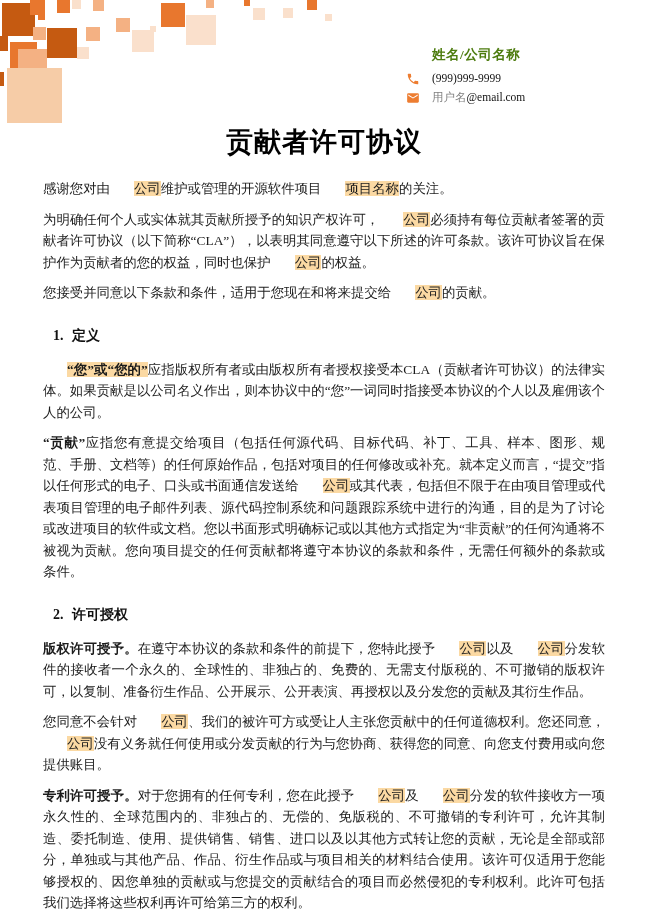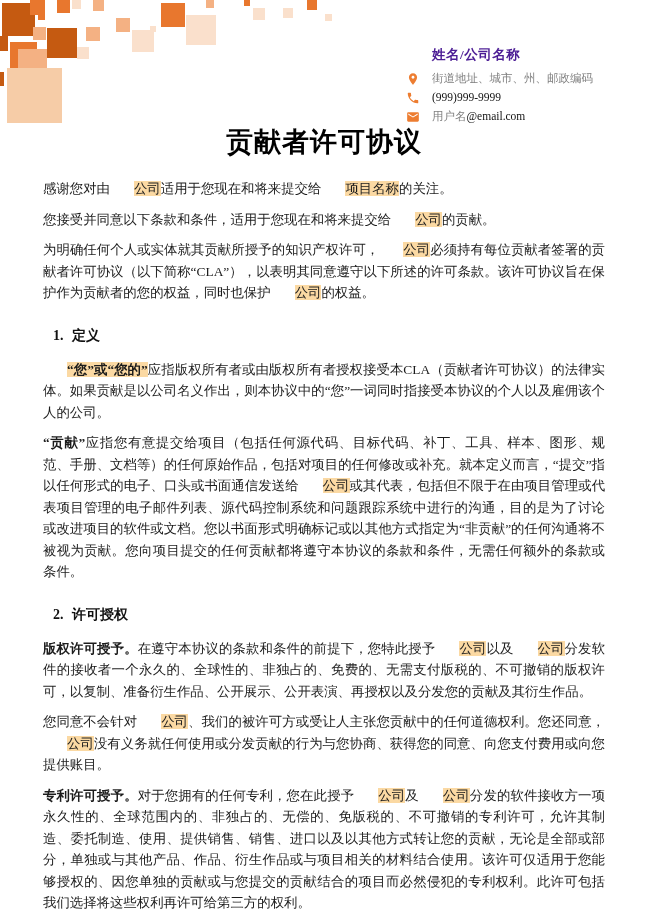--- a/index.html
+++ b/index.html
@@ -12,21 +12,21 @@
   body{
     width:648px;height:916px;position:relative;overflow:hidden;
     background:#ffffff;color:var(--text);
     font-family:"Liberation Serif","DejaVu Serif",serif;
   }
   
   .mosaic{position:absolute;left:0;top:0;width:400px;height:150px;}
   .sq{position:absolute;}
   
   .contact{position:absolute;left:405px;top:46px;width:225px;}
-  .contact-name{font-weight:bold;font-size:13.5px;color:#4c1d95;padding-left:27px;margin:0 0 7px 0;letter-spacing:.5px;}
+  .contact-name{font-weight:bold;font-size:13.5px;color:#4d7c0f;padding-left:27px;margin:0 0 7px 0;letter-spacing:.5px;}
   .crow{display:flex;align-items:center;margin-bottom:4px;font-size:11.5px;line-height:15px;}
   .cicon{width:16px;height:15px;margin-right:11px;flex:none;display:flex;align-items:center;justify-content:center;}
   .cicon svg{width:14px;height:14px;fill:var(--accent);}
   .c-muted{color:var(--muted);}
   .c-strong{color:#111;font-weight:normal;}
   
   .doc{position:absolute;left:43px;top:12px;width:562px;padding-top:112px;}
   .doc-title{font-size:27px;font-weight:bold;letter-spacing:1px;text-align:center;color:#000;margin:0 0 18px 0;line-height:36px;}
   .para{font-size:13.4px;line-height:21.5px;text-align:justify;margin:0 0 9px 0;color:var(--text);}
   .seg-b{font-weight:bold;}
@@ -64,50 +64,42 @@
     <div class="sq" style="left: 283px; top: 8px; width: 10px; height: 10px; background: rgb(250, 224, 204);"></div>
     <div class="sq" style="left: 307px; top: 0px; width: 10px; height: 10px; background: rgb(232, 119, 46);"></div>
     <div class="sq" style="left: 325px; top: 14px; width: 7px; height: 7px; background: rgb(250, 224, 204);"></div>
   </div>
 
 <div class="contact">
   <div class="contact-name">姓名/公司名称</div>
   <div class="crow">
     <span class="cicon">
       <svg viewBox="0 0 24 24">
-          <path d="M12 2C8.13 2 5 5.13 5 9c0 5.25 7 13 7 13s7-7.75 7-13c0-3.87-3.13-7-7-7zm0 9.5c-1.38 0-2.5-1.12-2.5-2.5s1.12-2.5 2.5-2.5 2.5 1.12 2.5 2.5-1.12 2.5-2.5 2.5z"></path>
-        </svg>
-    </span>
-    <span class="c-muted">街道地址、城市、州、邮政编码</span>
-  </div>
-  <div class="crow">
-    <span class="cicon">
-      <svg viewBox="0 0 24 24">
           <path d="M6.62 10.79c1.44 2.83 3.76 5.14 6.59 6.59l2.2-2.2c.27-.27.67-.36 1.02-.24 1.12.37 2.33.57 3.57.57.55 0 1 .45 1 1V20c0 .55-.45 1-1 1-9.39 0-17-7.61-17-17 0-.55.45-1 1-1h3.5c.55 0 1 .45 1 1 0 1.25.2 2.45.57 3.57.11.35.03.74-.25 1.02l-2.2 2.2z"></path>
         </svg>
     </span>
     <span class="c-strong">(999)999-9999</span>
   </div>
   <div class="crow">
     <span class="cicon">
       <svg viewBox="0 0 24 24">
           <path d="M20 4H4c-1.1 0-1.99.9-1.99 2L2 18c0 1.1.9 2 2 2h16c1.1 0 2-.9 2-2V6c0-1.1-.9-2-2-2zm0 4l-8 5-8-5V6l8 5 8-5v2z"></path>
         </svg>
     </span>
     <span class="c-muted">用户名</span>
       <span class="c-strong">@email.com</span>
   </div>
 </div>
 
 <div class="doc">
   <h1 class="doc-title">贡献者许可协议</h1>
   <div id="intro">
-      <p class="para"><span>感谢您对由</span><span class="seg-h">公司</span><span>适用于您现在和将来提交给</span><span class="seg-h">项目名称</span><span>的关注。</span></p>
+      <p class="para"><span>感谢您对由</span><span class="seg-h">公司</span><span>维护或管理的开源软件项目</span><span class="seg-h">项目名称</span><span>的关注。</span></p>
+      <p class="para"><span>为明确任何个人或实体就其贡献所授予的知识产权许可，</span><span class="seg-h">公司</span><span>必须持有每位贡献者签署的贡献者许可协议（以下简称“CLA”），以表明其同意遵守以下所述的许可条款。该许可协议旨在保护作为贡献者的您的权益，同时也保护</span><span class="seg-h">公司</span><span>的权益。</span></p>
       <p class="para"><span>您接受并同意以下条款和条件，适用于您现在和将来提交给</span><span class="seg-h">公司</span><span>的贡献。</span></p>
-      <p class="para"><span>为明确任何个人或实体就其贡献所授予的知识产权许可，</span><span class="seg-h">公司</span><span>必须持有每位贡献者签署的贡献者许可协议（以下简称“CLA”），以表明其同意遵守以下所述的许可条款。该许可协议旨在保护作为贡献者的您的权益，同时也保护</span><span class="seg-h">公司</span><span>的权益。</span></p>
     </div>
   <div id="sections">
       <div>
         <div class="sec-heading">
           <span class="sec-num">1.</span>
           <span>定义</span>
         </div>
         <p class="para"><span class="seg-b seg-h">“您”或“您的”</span><span>应指版权所有者或由版权所有者授权接受本CLA（贡献者许可协议）的法律实体。如果贡献是以公司名义作出，则本协议中的“您”一词同时指接受本协议的个人以及雇佣该个人的公司。</span></p>
         <p class="para"><span class="seg-b">“贡献”</span><span>应指您有意提交给项目（包括任何源代码、目标代码、补丁、工具、样本、图形、规范、手册、文档等）的任何原始作品，包括对项目的任何修改或补充。就本定义而言，“提交”指以任何形式的电子、口头或书面通信发送给</span><span class="seg-h">公司</span><span>或其代表，包括但不限于在由项目管理或代表项目管理的电子邮件列表、源代码控制系统和问题跟踪系统中进行的沟通，目的是为了讨论或改进项目的软件或文档。您以书面形式明确标记或以其他方式指定为“非贡献”的任何沟通将不被视为贡献。您向项目提交的任何贡献都将遵守本协议的条款和条件，无需任何额外的条款或条件。</span></p>
       </div>

